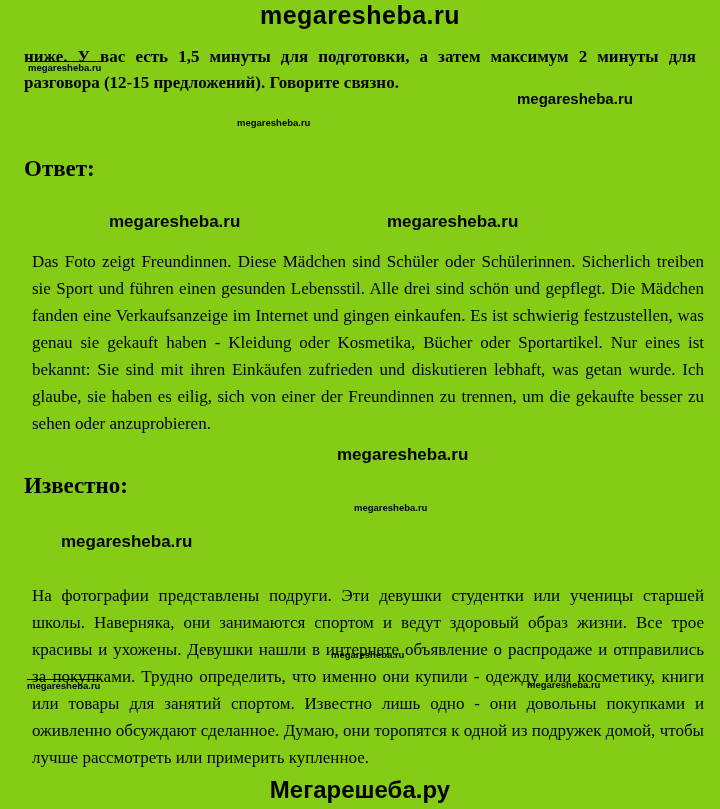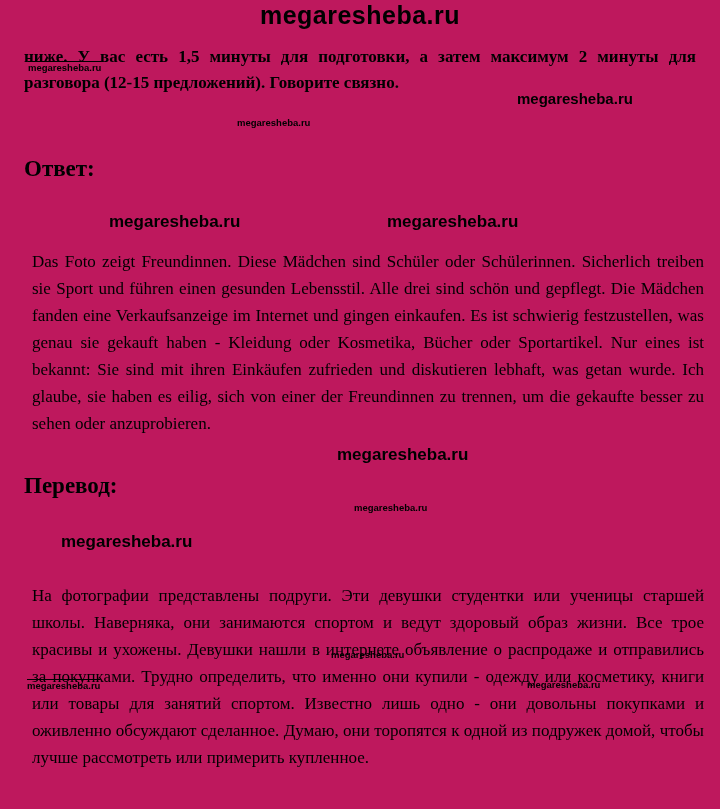--- a/index.html
+++ b/index.html
@@ -4,21 +4,21 @@
 <style>
   html, body {
     margin: 0;
     padding: 0;
     background: #ffffff;
   }
   .page {
     position: relative;
     width: 720px;
     height: 809px;
-    background: #be185d;
+    background: #84cc16;
     color: #000000;
     font-family: "Liberation Serif", serif;
     overflow: hidden;
   }
   .site-title {
     position: absolute;
     top: 1px;
     left: 0;
     width: 100%;
     text-align: center;
@@ -86,24 +86,25 @@
 <div class="page">
 
   <div class="site-title">megaresheba.ru</div>
 
   <p class="intro">ниже. У вас есть 1,5 минуты для подготовки, а затем максимум 2 минуты для разговора (12-15 предложений). Говорите связно.</p>
 
   <p class="section-label label-answer">Ответ:</p>
 
   <p class="body-par par-german">Das Foto zeigt  Freundinnen. Diese Mädchen sind Schüler oder Schülerinnen. Sicherlich treiben sie Sport und führen einen gesunden Lebensstil. Alle drei sind schön und gepflegt. Die Mädchen fanden eine Verkaufsanzeige im Internet und gingen einkaufen. Es ist schwierig festzustellen, was genau sie gekauft haben - Kleidung oder Kosmetika, Bücher oder Sportartikel. Nur eines ist bekannt: Sie sind mit ihren Einkäufen zufrieden und diskutieren lebhaft, was getan wurde. Ich glaube, sie haben es eilig, sich von einer der Freundinnen zu trennen, um die gekaufte besser zu sehen oder anzuprobieren.</p>
 
-  <p class="section-label label-translation">Перевод:</p>
+  <p class="section-label label-translation">Известно:</p>
 
   <p class="body-par par-russian">На фотографии представлены подруги. Эти девушки студентки или ученицы старшей школы.  Наверняка, они занимаются спортом и ведут здоровый образ жизни. Все трое красивы и ухожены. Девушки нашли в интернете объявление о распродаже и отправились за покупками. Трудно определить, что именно они купили - одежду или косметику, книги или товары для занятий спортом. Известно лишь одно - они довольны покупками и оживленно обсуждают сделанное. Думаю, они торопятся к одной из подружек домой, чтобы лучше рассмотреть или примерить купленное.</p>
 
+  <div class="footer-title">Мегарешеба.ру</div>
 
   <span class="wm wm-sm wm-overline" style="left:28px; top:62px;">megaresheba.ru</span>
 
   <span class="wm wm-md" style="left:517px; top:90px;">megaresheba.ru</span>
 
   <span class="wm wm-sm" style="left:237px; top:117px;">megaresheba.ru</span>
 
   <span class="wm wm-lg" style="left:109px; top:212px;">megaresheba.ru</span>
 
   <span class="wm wm-lg" style="left:387px; top:212px;">megaresheba.ru</span>

